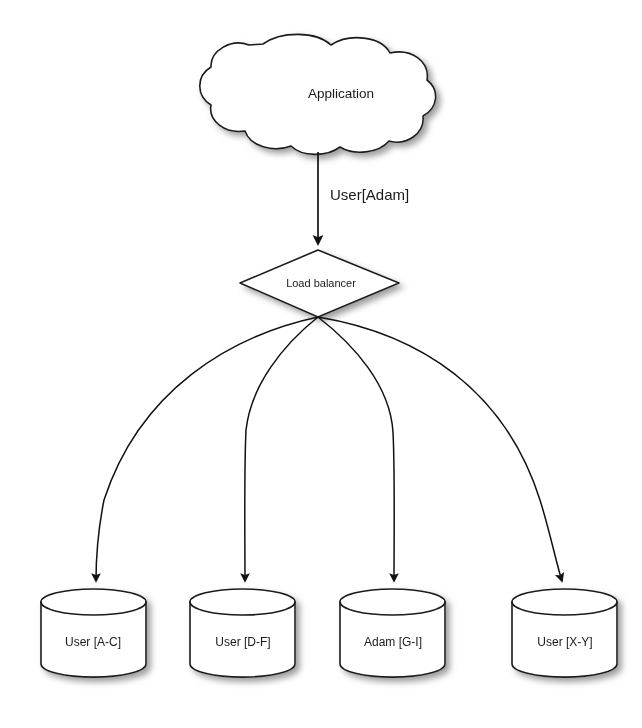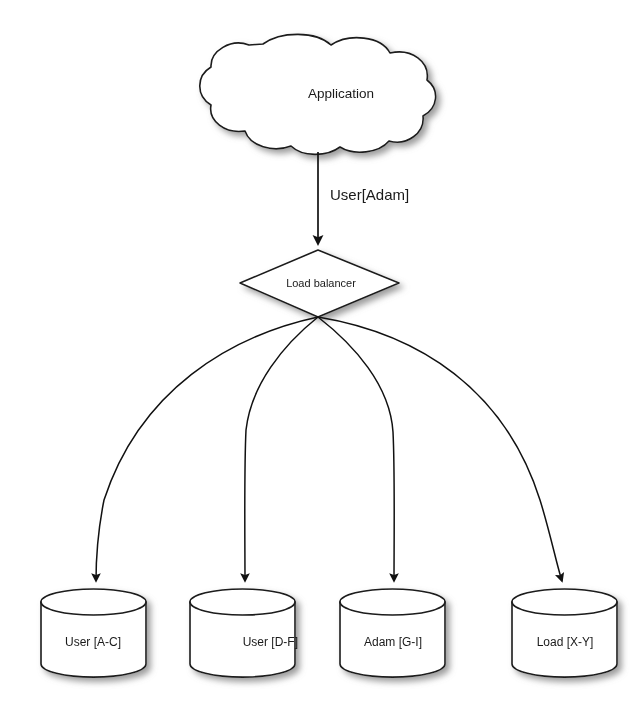--- a/index.html
+++ b/index.html
@@ -48,21 +48,21 @@
     top: 186px;
     text-align: left;
   }
   .db-label {
     font-size: 12px;
     top: 635px;
     width: 110px;
     text-align: center;
   }
   .db-label.db-0 { left: 38px; }
-  .db-label.db-1 { left: 188px; text-align: right; }
+  .db-label.db-1 { left: 188px; }
   .db-label.db-2 { left: 338px; }
   .db-label.db-3 { left: 510px; }
 </style>
 </head>
 <body>
 
 <svg id="diagram-canvas" viewBox="0 0 642 728">
   <defs>
     <filter id="soft-shadow" x="-25%" y="-25%" width="160%" height="160%">
       <feDropShadow dx="4" dy="4" stdDeviation="3" flood-color="#8c8c8c" flood-opacity="0.85"></feDropShadow>
@@ -131,13 +131,13 @@
 
 <div class="node-label cloud-label">Application</div>
 
 <div class="node-label edge-label">User[Adam]</div>
 
 <div class="node-label diamond-label">Load balancer</div>
 
 <div class="node-label db-label db-0">User [A-C]</div>
 <div class="node-label db-label db-1">User [D-F]</div>
 <div class="node-label db-label db-2">Adam [G-I]</div>
-<div class="node-label db-label db-3">Load [X-Y]</div>
+<div class="node-label db-label db-3">User [X-Y]</div>
 
 </body></html>

